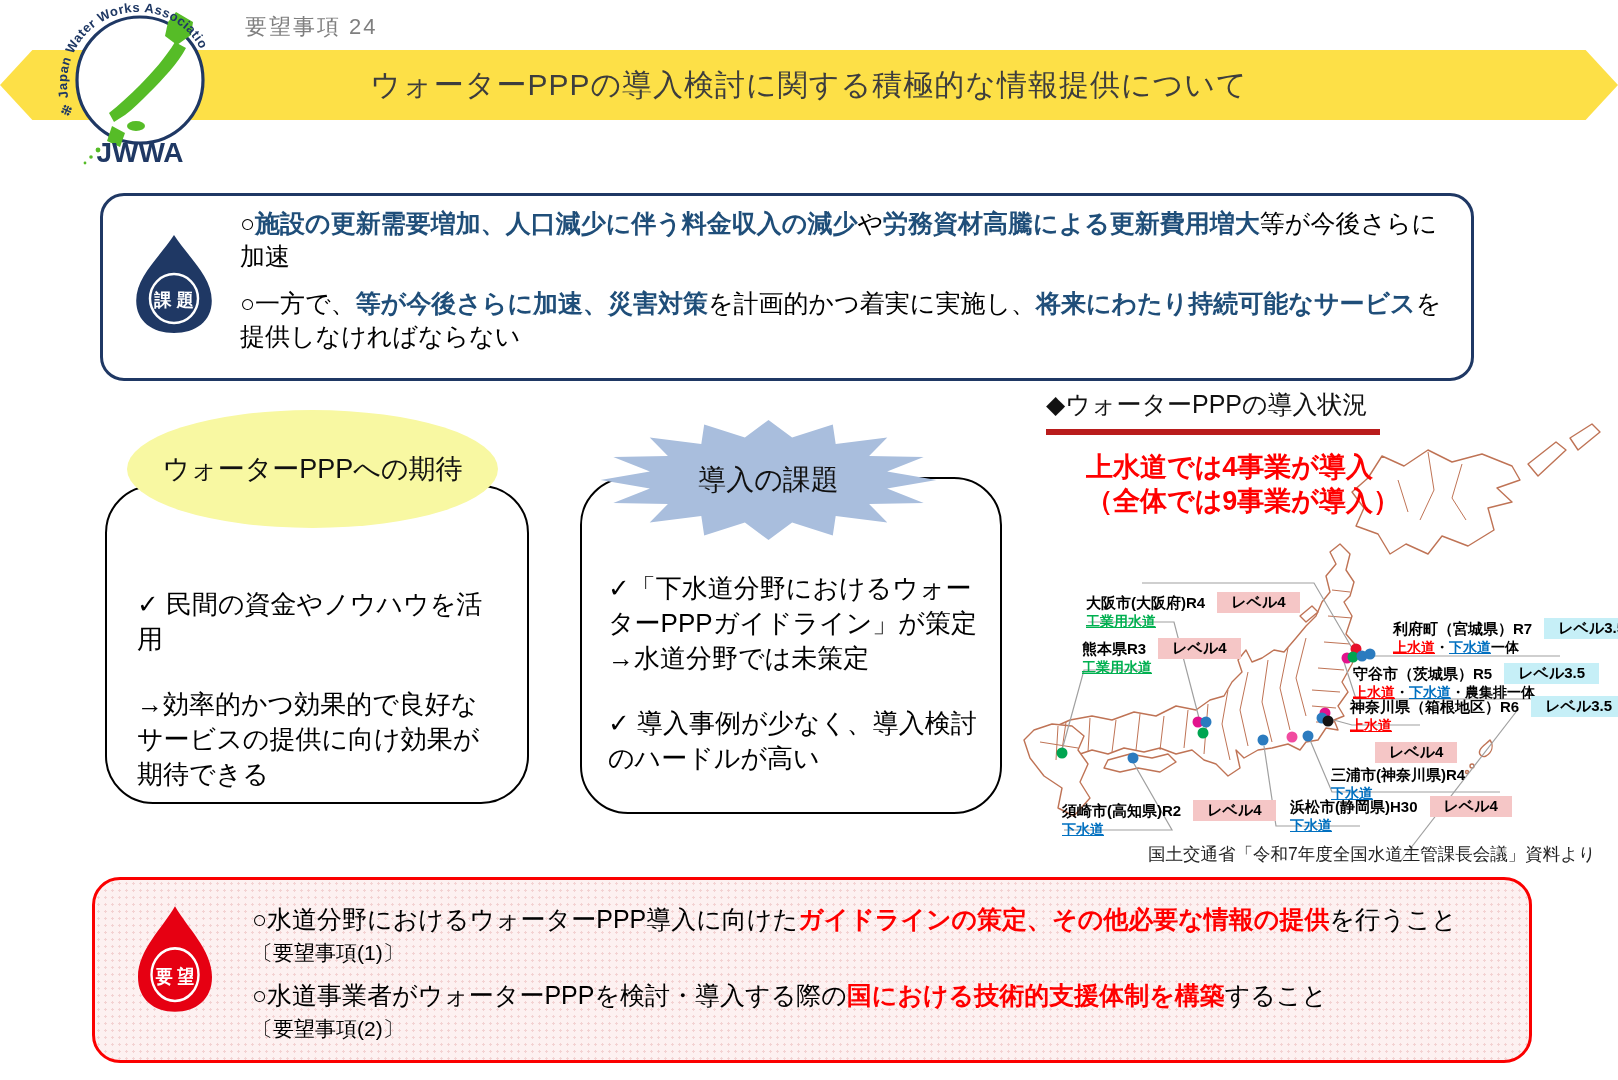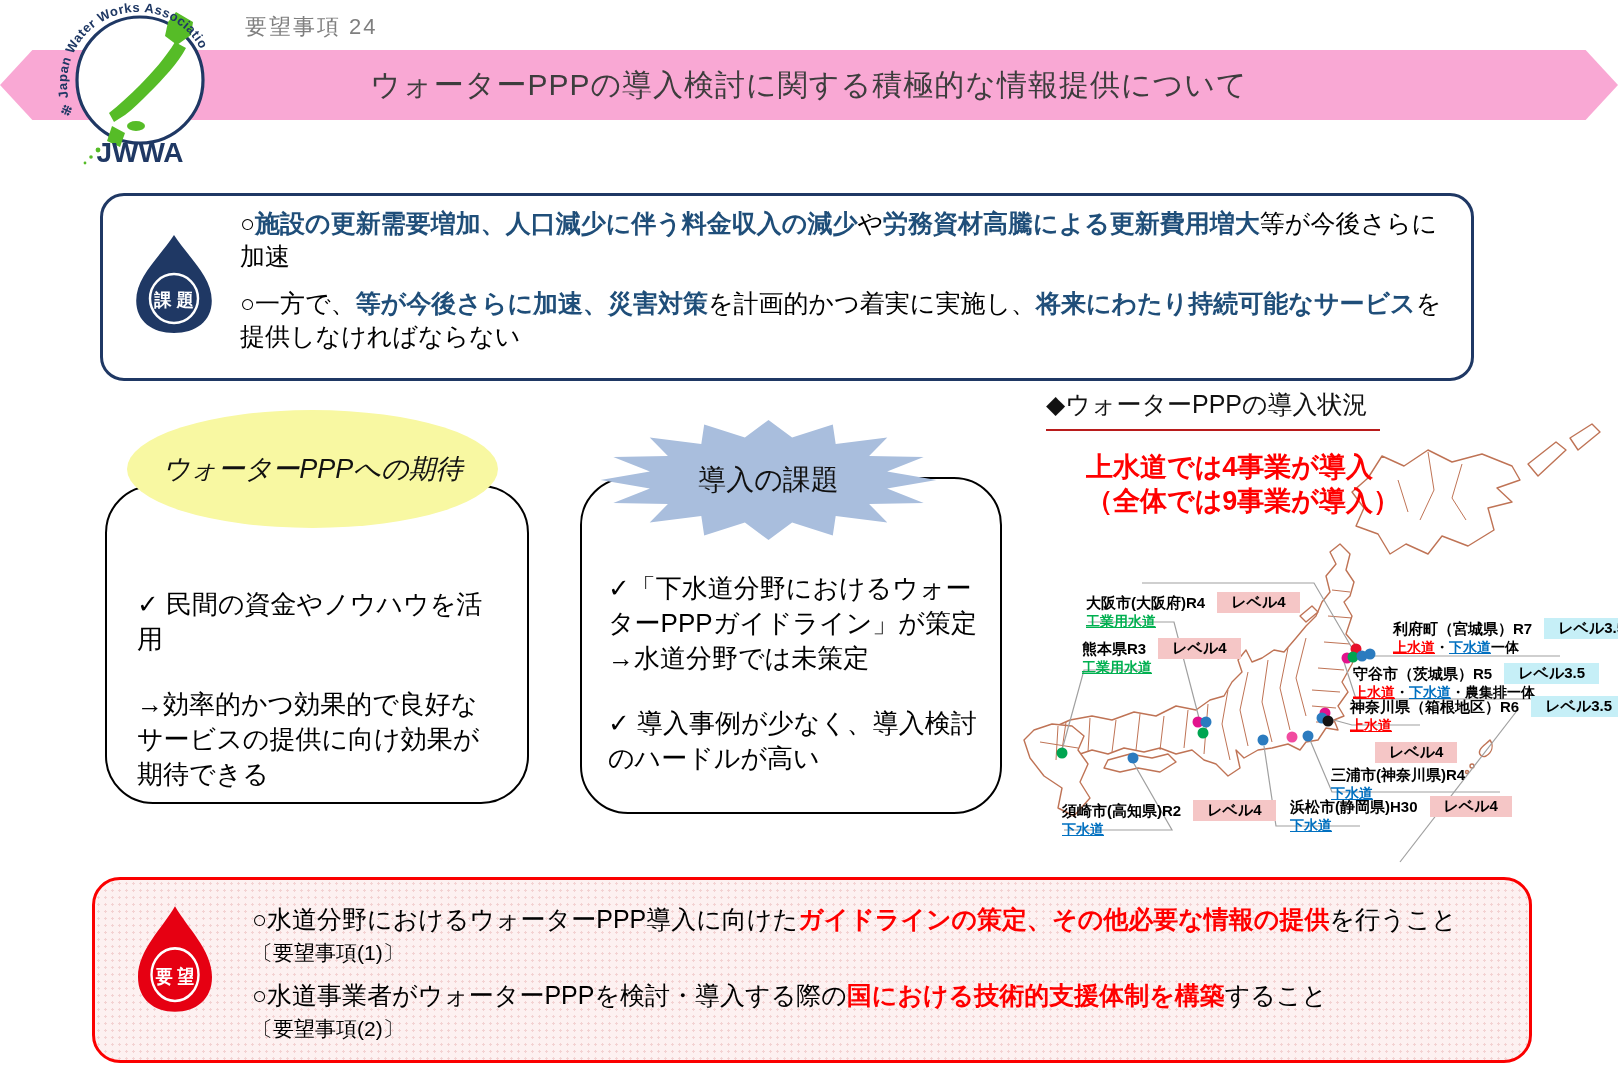--- a/index.html
+++ b/index.html
@@ -1,20 +1,20 @@
 <!DOCTYPE html>
 <html><head>
 <meta charset="utf-8">
 <style>
   html,body{margin:0;padding:0;background:#e9e9e9;}
   .slide{position:relative;width:1618px;height:1080px;margin:0 auto;background:#fff;overflow:hidden;
          font-family:"Liberation Sans","DejaVu Sans",sans-serif;color:#000;}
   
   .page-label{position:absolute;left:245px;top:12px;font-size:22px;color:#7f7f7f;letter-spacing:2px;}
-  .banner{position:absolute;left:0;top:50px;width:1618px;height:70px;background:#f9a8d4;
+  .banner{position:absolute;left:0;top:50px;width:1618px;height:70px;background:#fde047;
           clip-path:polygon(0 50%,2% 0,98% 0,100% 50%,98% 100%,2% 100%);}
   .banner-title{line-height:70px;text-align:center;font-size:30px;color:#3d3d3d;letter-spacing:1px;}
   .logo{position:absolute;left:46px;top:0;width:192px;height:174px;z-index:6;}
   
   .issue-box{position:absolute;left:100px;top:193px;width:1368px;height:182px;background:#fff;
              border:3.5px solid #1f3864;border-radius:24px;}
   .drop-icon{position:absolute;}
   .issue-drop{left:126px;top:232px;width:96px;height:104px;z-index:2;}
   .issue-text{position:absolute;left:240px;top:207px;width:1215px;font-size:25px;line-height:33px;z-index:2;}
   .issue-text .par2{margin-top:14px;}
@@ -22,29 +22,29 @@
   .seg-red{color:#ff0000;font-weight:bold;}
   
   .panel{position:absolute;border:2px solid #000;border-radius:48px;background:#fff;}
   .panel-expect{left:105px;top:485px;width:420px;height:315px;}
   .panel-challenge{left:580px;top:477px;width:418px;height:333px;}
   .panel-body{font-size:26px;line-height:35px;}
   .expect-body{padding:100px 24px 0 30px;}
   .challenge-body{padding:92px 18px 0 26px;}
   .block{margin-bottom:30px;white-space:pre-line;}
   .ellipse-label{position:absolute;left:127px;top:410px;width:371px;height:118px;border-radius:50%;
-                 background:#f8f8a2;z-index:3;text-align:center;font-style:italic;}
+                 background:#f8f8a2;z-index:3;text-align:center;}
   .ellipse-label span{line-height:118px;font-size:27px;color:#111;}
   .starburst-wrap{position:absolute;left:596px;top:416px;width:345px;height:128px;z-index:3;}
   .starburst-wrap svg{position:absolute;left:0;top:0;}
   .starburst-text{position:absolute;left:0;top:0;width:345px;height:128px;text-align:center;}
   .starburst-text span{line-height:128px;font-size:28px;color:#111;}
   
   .map-heading{position:absolute;left:1046px;top:388px;font-size:25px;color:#111;
-               border-bottom:2px solid #b91c1c;padding:0 12px 8px 0;}
+               border-bottom:6px solid #b91c1c;padding:0 12px 8px 0;}
   .map-rednote{position:absolute;left:1086px;top:450px;font-size:27px;line-height:34px;
                color:#ff0000;font-weight:bold;z-index:4;}
   .map-wrap{position:absolute;left:1000px;top:420px;width:618px;height:445px;}
   .map-wrap svg{position:absolute;left:0;top:0;}
   .map-labels{position:absolute;left:0;top:0;width:618px;height:445px;}
   .map-loc{position:absolute;white-space:nowrap;line-height:1.25;}
   .loc-name{font-size:15px;font-weight:bold;color:#000;}
   .loc-badge{display:inline-block;font-size:15px;font-weight:bold;color:#000;
              padding:1px 14px;margin-left:12px;vertical-align:1px;}
   .loc-badge.top{margin-left:44px;margin-bottom:2px;}
@@ -244,20 +244,21 @@
         <div class="map-loc" style="left: 290px; top: 376px;">
           <div><span class="loc-name">浜松市(静岡県)H30</span><span class="loc-badge badge-l4">レベル4</span></div>
           <div class="loc-svcs"><span class="svc-blue">下水道</span></div>
         </div>
         <div class="map-loc" style="left: 62px; top: 380px;">
           <div><span class="loc-name">須崎市(高知県)R2</span><span class="loc-badge badge-l4">レベル4</span></div>
           <div class="loc-svcs"><span class="svc-blue">下水道</span></div>
         </div>
       </div>
   </div>
+  <div class="map-source">国土交通省「令和7年度全国水道主管課長会議」資料より</div>
 
   <div class="request-box"></div>
   <svg class="drop-icon request-drop" viewBox="0 0 94 100" preserveAspectRatio="none">
     <path d="M47,3 C35,22 10,42 10,66 C10,86 26,97 47,97 C68,97 84,86 84,66 C84,42 59,22 47,3 Z" fill="#e60012"></path>
     <circle cx="47" cy="64" r="23.5" fill="none" stroke="#ffffff" stroke-width="2.4"></circle>
     <text x="47" y="71" text-anchor="middle" font-size="17" font-weight="bold" fill="#ffffff">要 望</text>
   </svg>
   <div class="req-body" id="req-rows">
       <div class="req-row">
         <div class="req-sentence"><span>○水道分野におけるウォーターPPP導入に向けた</span><span class="seg-red">ガイドラインの策定、その他必要な情報の提供</span><span>を行うこと</span></div>

